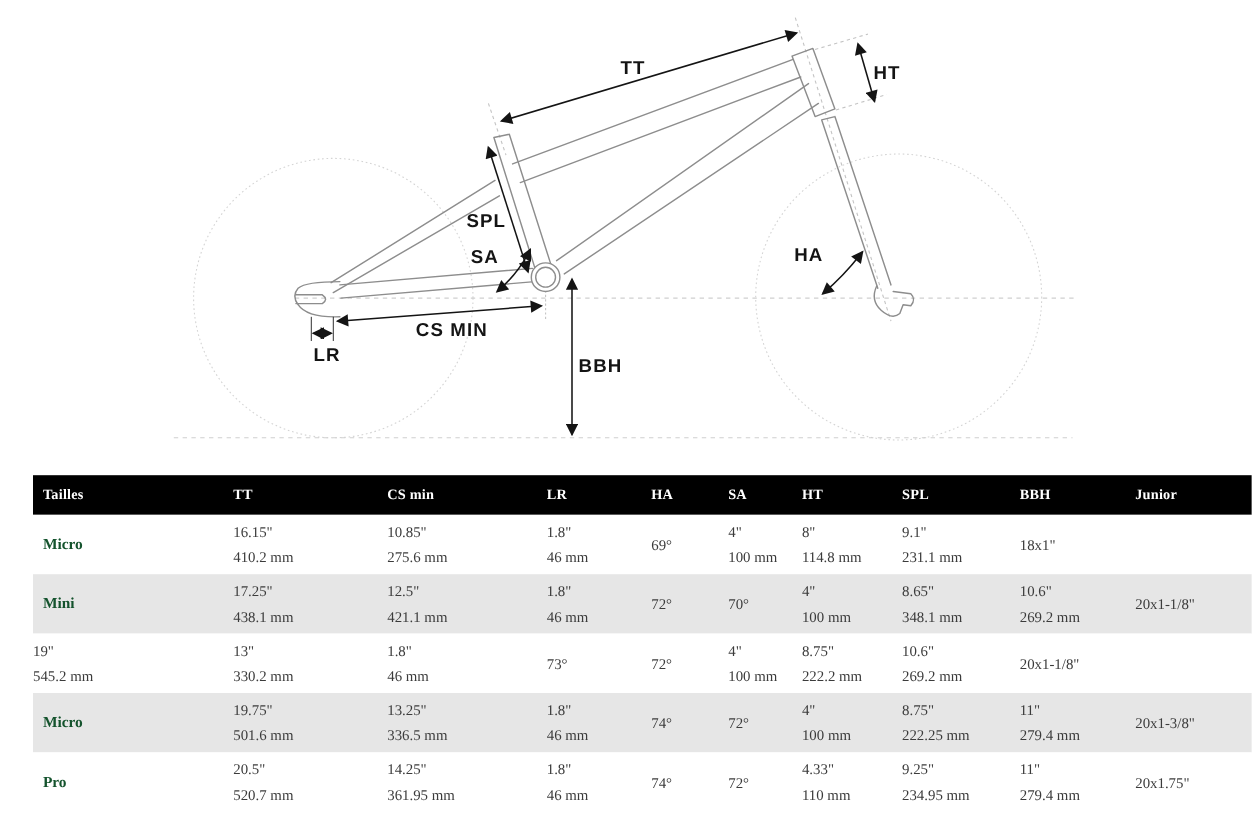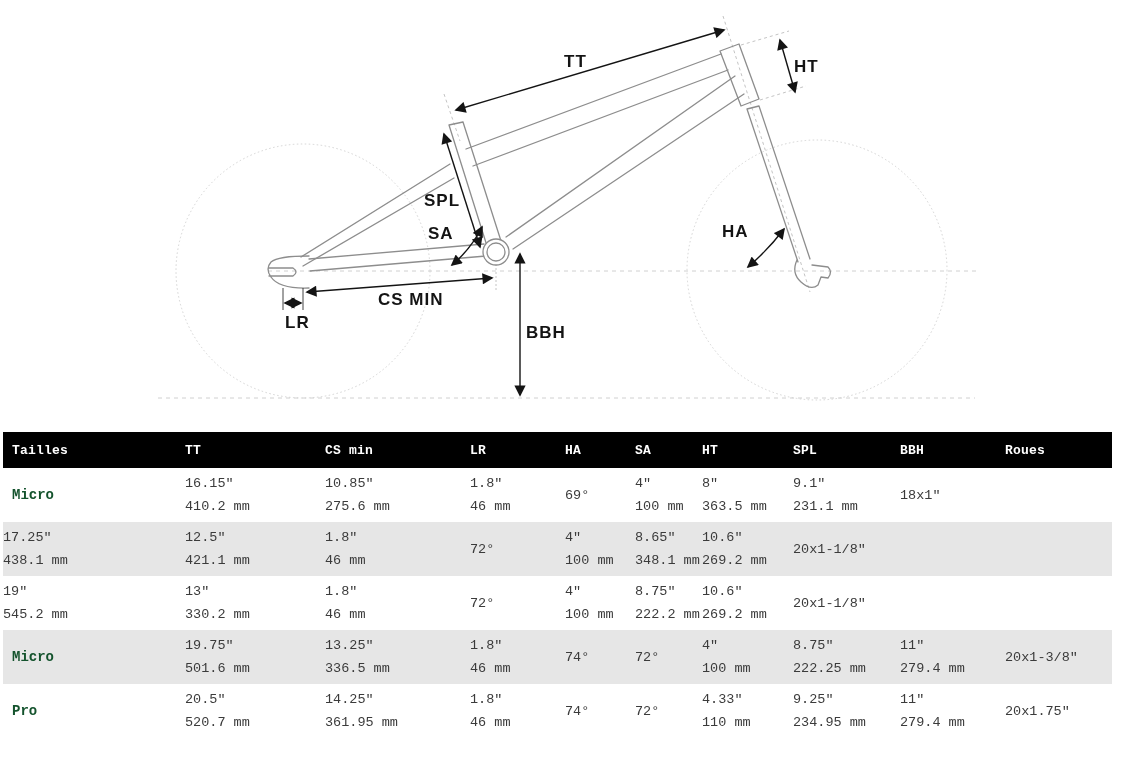--- a/index.html
+++ b/index.html
@@ -3,21 +3,21 @@
 <meta charset="utf-8">
 <style>
   html,body{margin:0;padding:0;background:#fff;}
   .stage{position:relative;width:1138px;height:757px;background:#fff;overflow:hidden;
          font-family:"Liberation Sans",sans-serif;}
   
   .diagram{position:absolute;left:0;top:0;width:1138px;height:432px;}
   .dim-label{font-family:"Liberation Sans",sans-serif;font-size:17px;font-weight:700;
              letter-spacing:1px;fill:#141414;}
   
-  .geo-table{position:absolute;left:3px;top:432px;width:1109px;font-family:Liberation Mono, monospace;}
+  .geo-table{position:absolute;left:30px;top:432px;width:1109px;font-family:Liberation Serif, serif;}
   .grid-row{display:grid;grid-template-columns:182px 140px 145px 95px 70px 67px 91px 107px 105px 107px;}
   .thead{background:#000;color:#fff;height:36px;}
   .thead .cell{display:flex;align-items:center;font-size:13px;font-weight:700;letter-spacing:.2px;}
   .trow{height:54px;background:#fff;}
   .trow.alt{background:#e6e6e6;}
   .cell{padding:0;}
   .cell.first{padding-left:9px;}
   .trow .cell{display:flex;flex-direction:column;justify-content:center;
               font-size:13.5px;color:#3b3b3b;}
   .trow .cell .line{line-height:23px;white-space:nowrap;}
@@ -94,21 +94,21 @@
     <div class="grid-row thead">
       <div class="cell first">Tailles</div>
       <div class="cell">TT</div>
       <div class="cell">CS min</div>
       <div class="cell">LR</div>
       <div class="cell">HA</div>
       <div class="cell">SA</div>
       <div class="cell">HT</div>
       <div class="cell">SPL</div>
       <div class="cell">BBH</div>
-      <div class="cell">Roues</div>
+      <div class="cell">Junior</div>
     </div>
 
     <div class="grid-row trow">
       <div class="cell first">
           <span class="line rowname">Micro</span>
         </div>
       <div class="cell">
           <span class="line">16.15"</span>
           <span class="line">410.2 mm</span>
         </div>
@@ -122,48 +122,54 @@
         </div>
       <div class="cell">
           <span class="line">69°</span>
         </div>
       <div class="cell">
           <span class="line">4"</span>
           <span class="line">100 mm</span>
         </div>
       <div class="cell">
           <span class="line">8"</span>
-          <span class="line">363.5 mm</span>
+          <span class="line">114.8 mm</span>
         </div>
       <div class="cell">
           <span class="line">9.1"</span>
           <span class="line">231.1 mm</span>
         </div>
       <div class="cell">
           <span class="line">18x1"</span>
         </div>
     </div>
 
     <div class="grid-row trow alt">
+      <div class="cell first">
+          <span class="line rowname">Mini</span>
+        </div>
       <div class="cell">
           <span class="line">17.25"</span>
           <span class="line">438.1 mm</span>
         </div>
       <div class="cell">
           <span class="line">12.5"</span>
           <span class="line">421.1 mm</span>
         </div>
       <div class="cell">
           <span class="line">1.8"</span>
           <span class="line">46 mm</span>
         </div>
       <div class="cell">
           <span class="line">72°</span>
         </div>
       <div class="cell">
+          <span class="line">70°</span>
+        </div>
+      <div class="cell">
           <span class="line">4"</span>
           <span class="line">100 mm</span>
         </div>
       <div class="cell">
           <span class="line">8.65"</span>
           <span class="line">348.1 mm</span>
         </div>
       <div class="cell">
           <span class="line">10.6"</span>
           <span class="line">269.2 mm</span>
@@ -180,20 +186,23 @@
         </div>
       <div class="cell">
           <span class="line">13"</span>
           <span class="line">330.2 mm</span>
         </div>
       <div class="cell">
           <span class="line">1.8"</span>
           <span class="line">46 mm</span>
         </div>
       <div class="cell">
+          <span class="line">73°</span>
+        </div>
+      <div class="cell">
           <span class="line">72°</span>
         </div>
       <div class="cell">
           <span class="line">4"</span>
           <span class="line">100 mm</span>
         </div>
       <div class="cell">
           <span class="line">8.75"</span>
           <span class="line">222.2 mm</span>
         </div>

